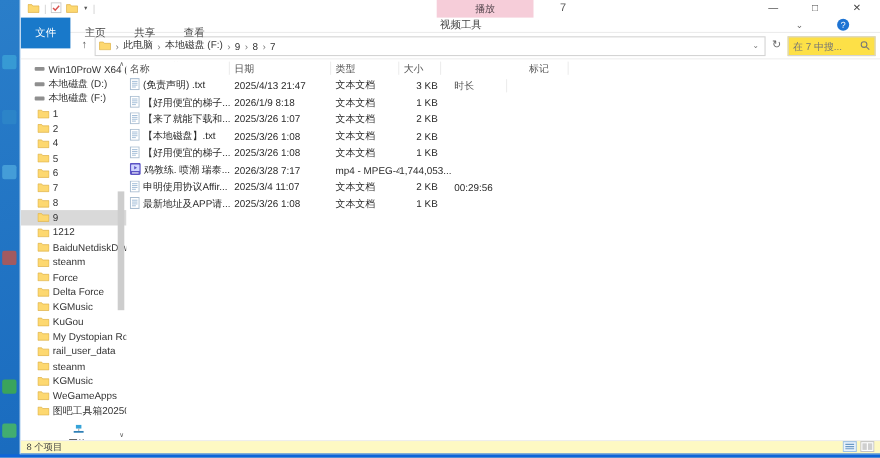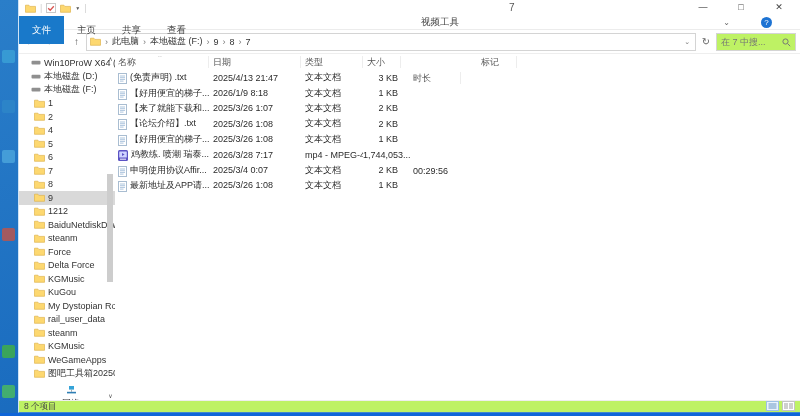--- a/index.html
+++ b/index.html
@@ -29,39 +29,39 @@
            color:#50424a;font-size:9px;display:flex;align-items:center;justify-content:center;}
   .win-title{position:absolute;left:490px;top:2px;font-size:10px;color:#555;}
   .win-controls{position:absolute;right:2px;top:0;display:flex;height:15px;}
   .win-controls span{width:38px;text-align:center;font-size:9px;color:#444;line-height:15px;}
 
   
   .menubar{height:14px;display:flex;align-items:stretch;position:relative;border-bottom:1px solid #ececec;
            font-size:9.5px;color:#444;}
   .tab{padding:14px 13px;display:flex;align-items:center;}
   .tab.file{background:var(--accent-blue);color:#fff;}
-  .tab.ctx{position:absolute;left:377px;top:0;height:100%;width:88px;padding:0;justify-content:center;}
+  .tab.ctx{position:absolute;left:356px;top:0;height:100%;width:88px;padding:0;justify-content:center;}
   .rib-chev{position:absolute;right:70px;top:0;font-size:8px;color:#666;line-height:13px;}
   .rib-help{position:absolute;right:28px;top:1px;width:11px;height:11px;border-radius:50%;
             background:var(--help-blue);color:#fff;font-size:8px;text-align:center;line-height:11px;}
 
   
   .addressbar{height:24px;display:flex;align-items:center;border-bottom:1px solid #eee;padding:0 4px;gap:2px;}
   .nav-btn{width:15px;text-align:center;color:#888;font-size:10px;flex:0 0 auto;}
   .nav-btn.small{font-size:7px;width:10px;}
   .nav-btn.up{color:#555;}
   .breadcrumb-box{flex:1;height:18px;border:1px solid #d4d4d4;display:flex;align-items:center;
                   padding:0 3px;font-size:9px;color:#333;min-width:0;overflow:hidden;background:#fff;}
   .bc-folder{display:flex;align-items:center;flex:0 0 auto;}
   .bc-sep{color:#777;font-size:9px;padding:0 4px;flex:0 0 auto;}
   .bc-item{white-space:nowrap;flex:0 0 auto;}
   .bc-chev{margin-left:auto;color:#777;font-size:7px;padding-right:2px;}
   .refresh-btn{width:16px;text-align:center;color:#666;font-size:10px;flex:0 0 auto;}
   .search-box{width:80px;height:18px;border:1px solid #d4d4d4;display:flex;align-items:center;
-              padding:0 4px;flex:0 0 auto;background:#bef264;}
+              padding:0 4px;flex:0 0 auto;background:#fde047;}
   .search-input{border:0;outline:0;width:100%;font-size:9px;color:#666;font-family:inherit;padding:0;background:transparent;}
   .search-box svg{flex:0 0 auto;}
 
   
   .main{position:absolute;top:54px;left:0;right:0;bottom:12px;display:flex;overflow:hidden;}
   .sidebar{width:96px;position:relative;padding-top:2px;flex:0 0 auto;overflow:hidden;}
   .side-item{height:13.5px;display:flex;align-items:center;gap:3px;font-size:9px;color:#333;
              padding-left:12px;white-space:nowrap;overflow:hidden;}
   .side-item.folder{padding-left:15px;}
   .side-item.network{padding-left:8px;margin-top:6px;flex-direction:column;}
@@ -78,29 +78,29 @@
          white-space:nowrap;overflow:hidden;}
   .c1{width:94px;} .c2{width:92px;} .c3{width:62px;} .c4{width:38px;} .c5{width:60px;margin-top:32px;} .c6{width:50px;}
   .hcell.c1{padding-left:3px;}
   .hcell.c5{padding-left:12px;width:60px;}
   .hcell.c6{padding-left:20px;width:56px;}
   .sort-up{position:absolute;top:-4px;left:42px;font-size:7px;color:#999;}
 
   .rows{flex:1;}
   .frow{height:15.4px;display:flex;align-items:center;font-size:9px;color:#2b2b2b;}
   .cell{padding-left:4px;white-space:nowrap;overflow:hidden;}
-  .cell.c1{padding-left:3px;display:flex;align-items:flex-end;gap:3px;}
+  .cell.c1{padding-left:3px;display:flex;align-items:flex-start;gap:3px;}
   .cell.c1 .ico{display:flex;align-items:center;flex:0 0 auto;}
   .cell.c4{padding:0 3px 0 0;text-align:right;overflow:visible;}
   .cell.c5{padding-left:12px;}
 
   
   .statusbar{position:absolute;left:0;right:0;bottom:0;height:12px;border-top:1px solid #eee;
              display:flex;align-items:center;justify-content:space-between;padding:0 5px;
-             font-size:8.5px;color:#444;background:#bef264;}
+             font-size:8.5px;color:#444;background:#fef9c3;}
   .view-icons{display:flex;gap:3px;align-items:center;}
 </style>
 </head>
 <body>
 
 <span class="desk-ico" style="top:50px;background:#3aa0d6;"></span>
 <span class="desk-ico" style="top:100px;background:#2e86c8;"></span>
 <span class="desk-ico" style="top:150px;background:#4aa3db;"></span>
 <span class="desk-ico" style="top:228px;background:#b8564f;"></span>
 <span class="desk-ico" style="top:345px;background:#3fae49;"></span>
@@ -118,20 +118,21 @@
       <span><svg width="10" height="10" viewBox="0 0 10 10">
             <rect x=".5" y=".5" width="9" height="9" fill="#fff" stroke="#c9c9c9"></rect>
             <path d="M2.2 5.2l2 2 3.6-4" stroke="#d9534f" fill="none" stroke-width="1.3"></path>
           </svg></span>
       <span><svg width="11" height="9" viewBox="0 0 11 9">
             <path d="M.5 1.2h3.4l.9 1.2h5.7v5.9H.5z" fill="var(--folder-yellow)" stroke="var(--folder-edge)" stroke-width=".7"></path>
           </svg></span>
       <span class="qchev">▼</span>
       <span class="qsep">|</span>
     </div>
+    <div class="ctx-tab">播放</div>
     <div class="win-title">7</div>
     <div class="win-controls">
       <span>—</span>
       <span>□</span>
       <span>✕</span>
     </div>
   </div>
 
   <div class="menubar">
     <span class="tab file">文件</span>
@@ -447,21 +448,21 @@
             <div class="cell c6"></div>
           </div>
           <div class="frow">
             <div class="cell c1">
               <span class="ico">
                 <svg width="9" height="11" viewBox="0 0 9 11">
                   <rect x=".5" y=".5" width="8" height="10" fill="#fff" stroke="#a9bdd1"></rect>
                   <path d="M2 3h5M2 4.7h5M2 6.4h5M2 8.1h3.5" stroke="#98b6d4" stroke-width=".8" fill="none"></path>
                 </svg>
               </span>
-              <span>【论坛介绍】.txt</span>
+              <span>【本地磁盘】.txt</span>
             </div>
             <div class="cell c2">2025/3/26 1:08</div>
             <div class="cell c3">文本文档</div>
             <div class="cell c4">2 KB</div>
             <div class="cell c5"></div>
             <div class="cell c6"></div>
           </div>
           <div class="frow">
             <div class="cell c1">
               <span class="ico">
@@ -499,21 +500,21 @@
           <div class="frow">
             <div class="cell c1">
               <span class="ico">
                 <svg width="9" height="11" viewBox="0 0 9 11">
                   <rect x=".5" y=".5" width="8" height="10" fill="#fff" stroke="#a9bdd1"></rect>
                   <path d="M2 3h5M2 4.7h5M2 6.4h5M2 8.1h3.5" stroke="#98b6d4" stroke-width=".8" fill="none"></path>
                 </svg>
               </span>
               <span>申明使用协议Affir...</span>
             </div>
-            <div class="cell c2">2025/3/4 0:07</div>
+            <div class="cell c2">2025/3/4 11:07</div>
             <div class="cell c3">文本文档</div>
             <div class="cell c4">2 KB</div>
             <div class="cell c5"></div>
             <div class="cell c6"></div>
           </div>
           <div class="frow">
             <div class="cell c1">
               <span class="ico">
                 <svg width="9" height="11" viewBox="0 0 9 11">
                   <rect x=".5" y=".5" width="8" height="10" fill="#fff" stroke="#a9bdd1"></rect>

